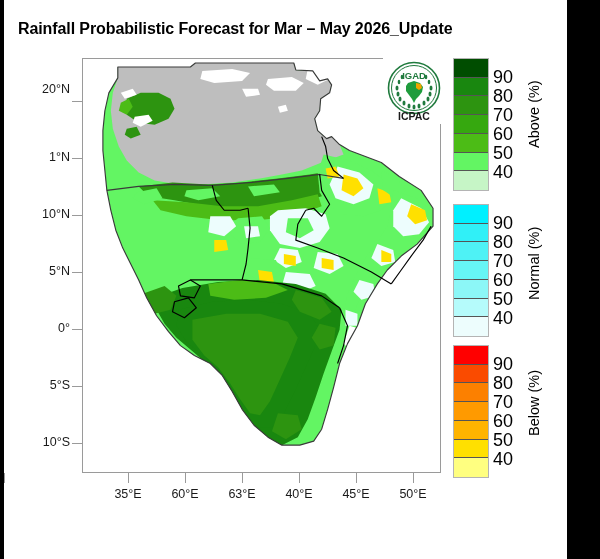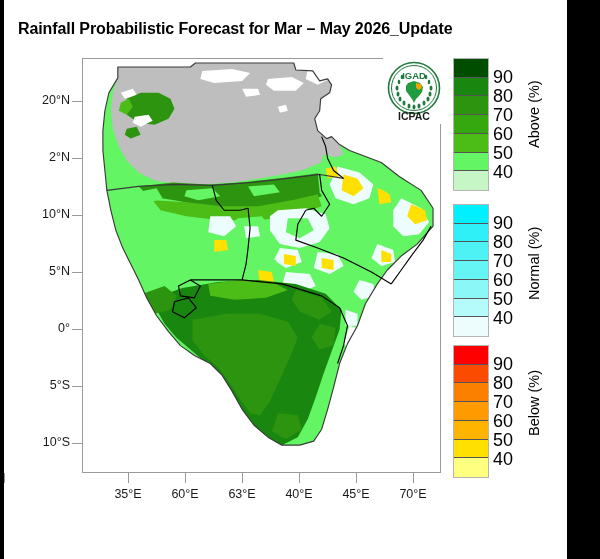--- a/index.html
+++ b/index.html
@@ -185,22 +185,22 @@
 
         <path d="M96,228 L108,222 L118,228 L112,240 L98,238 Z"></path>
         <path d="M92,244 L106,240 L114,250 L102,260 L90,254 Z"></path>
 
         <path d="M258,250 L266,268 L262,288 L256,306"></path>
       </g>
     </svg>
   </div>
 
   <div class="ylabwrap">
-    <div class="ylab" style="top:101px">20°N</div>
-    <div class="ylab" style="top:158px">2°N</div>
+    <div class="ylab" style="top:90px">20°N</div>
+    <div class="ylab" style="top:158px">1°N</div>
     <div class="ylab" style="top:215px">10°N</div>
     <div class="ylab" style="top:272px">5°N</div>
     <div class="ylab" style="top:329px">0°</div>
     <div class="ylab" style="top:386px">5°S</div>
     <div class="ylab" style="top:443px">10°S</div>
   </div>
   <div class="ytick" style="top:101px"></div>
   <div class="ytick" style="top:158px"></div>
   <div class="ytick" style="top:215px"></div>
   <div class="ytick" style="top:272px"></div>
@@ -225,21 +225,21 @@
   <div class="xlabwrap" style="left:238px">
     <div class="xlab">63°E</div>
       </div>
   <div class="xlabwrap" style="left:295px">
     <div class="xlab">40°E</div>
       </div>
   <div class="xlabwrap" style="left:352px">
     <div class="xlab">45°E</div>
       </div>
   <div class="xlabwrap" style="left:409px">
-    <div class="xlab">70°E</div>
+    <div class="xlab">50°E</div>
       </div>
 
   <div id="logo">
     <svg width="62" height="66" viewBox="0 0 62 66">
       <circle cx="31" cy="30" r="25.5" fill="none" stroke="#1f7a3d" stroke-width="1.6"></circle>
       <circle cx="31" cy="30" r="22.5" fill="none" stroke="#1f7a3d" stroke-width="1"></circle>
       <text x="31" y="21" text-anchor="middle" font-size="9.5" font-weight="bold" fill="#1f7a3d" font-family="Liberation Sans, sans-serif">IGAD</text>
 
       <path d="M25,25 L31,23 L37,25 L40,29 L39,34 L36,38 L33,41 L31,45 L29,41 L26,37
                L23,33 L23,28 Z" fill="#1f9c3d"></path>

